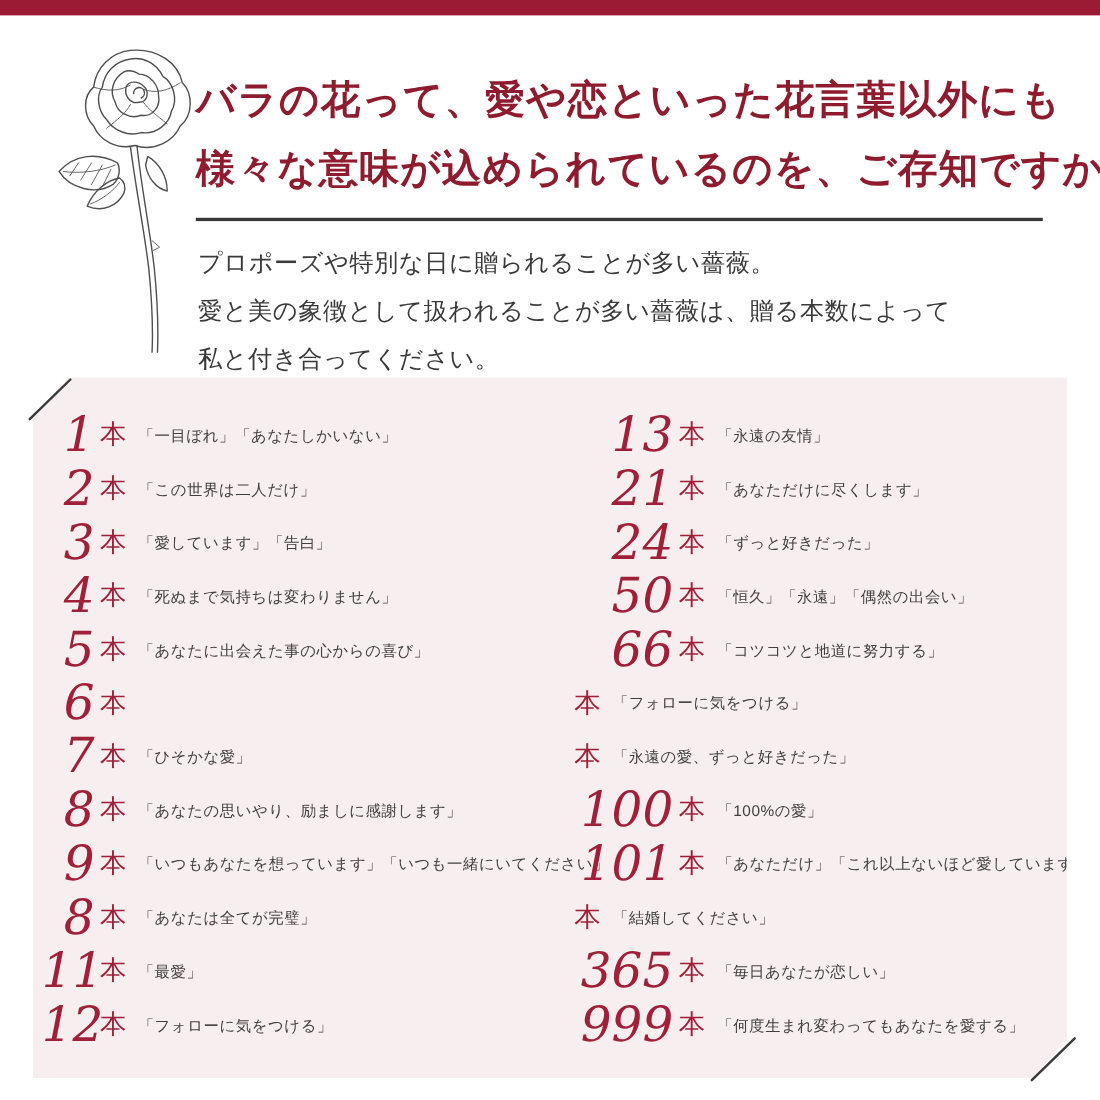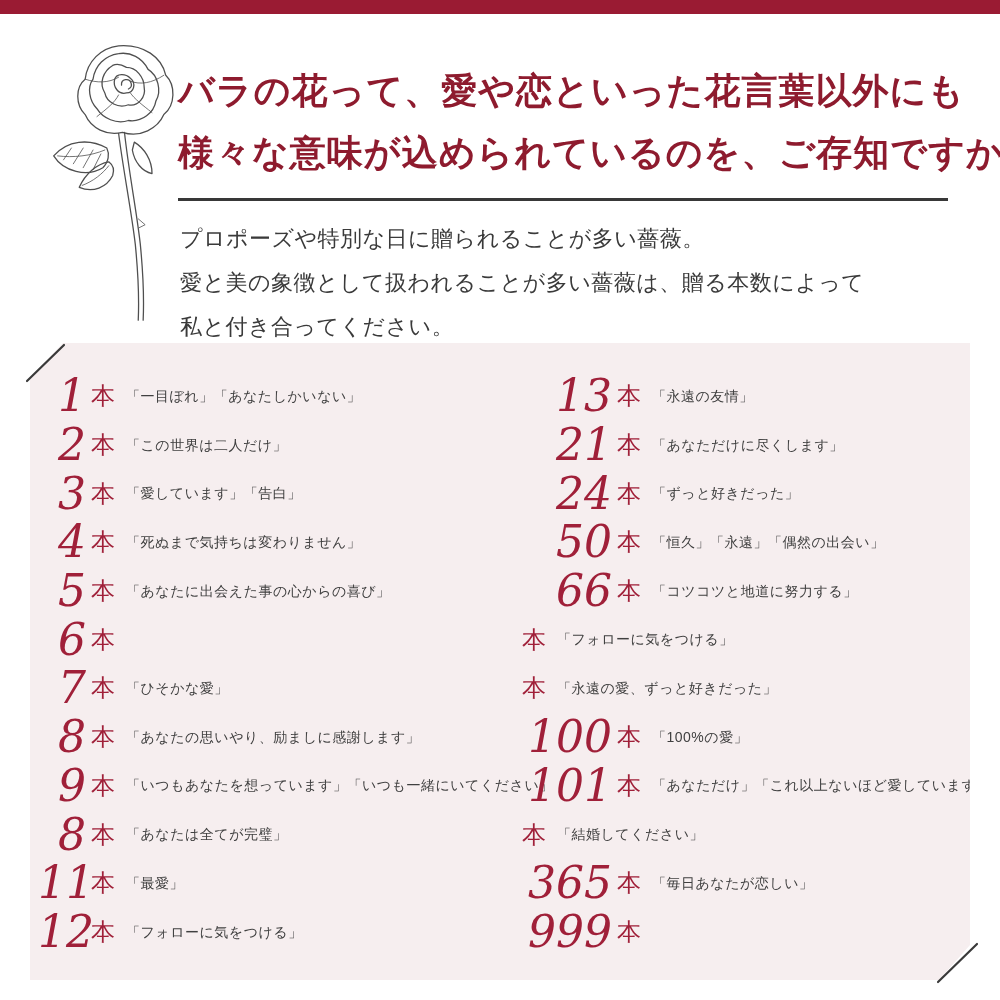--- a/index.html
+++ b/index.html
@@ -202,20 +202,21 @@
           <span class="meaning">「結婚してください」</span>
         </div>
         <div class="row">
           <span class="num">365</span>
           <span class="unit">本</span>
           <span class="meaning">「毎日あなたが恋しい」</span>
         </div>
         <div class="row">
           <span class="num">999</span>
           <span class="unit">本</span>
+          <span class="meaning">「何度生まれ変わってもあなたを愛する」</span>
         </div>
       </div>
   </div>
 
   <svg class="slash tl" aria-hidden="true">
     <line x1="5" y1="43" x2="42" y2="7"></line>
   </svg>
   <svg class="slash br" aria-hidden="true">
     <line x1="6" y1="46" x2="45" y2="8"></line>
   </svg>

